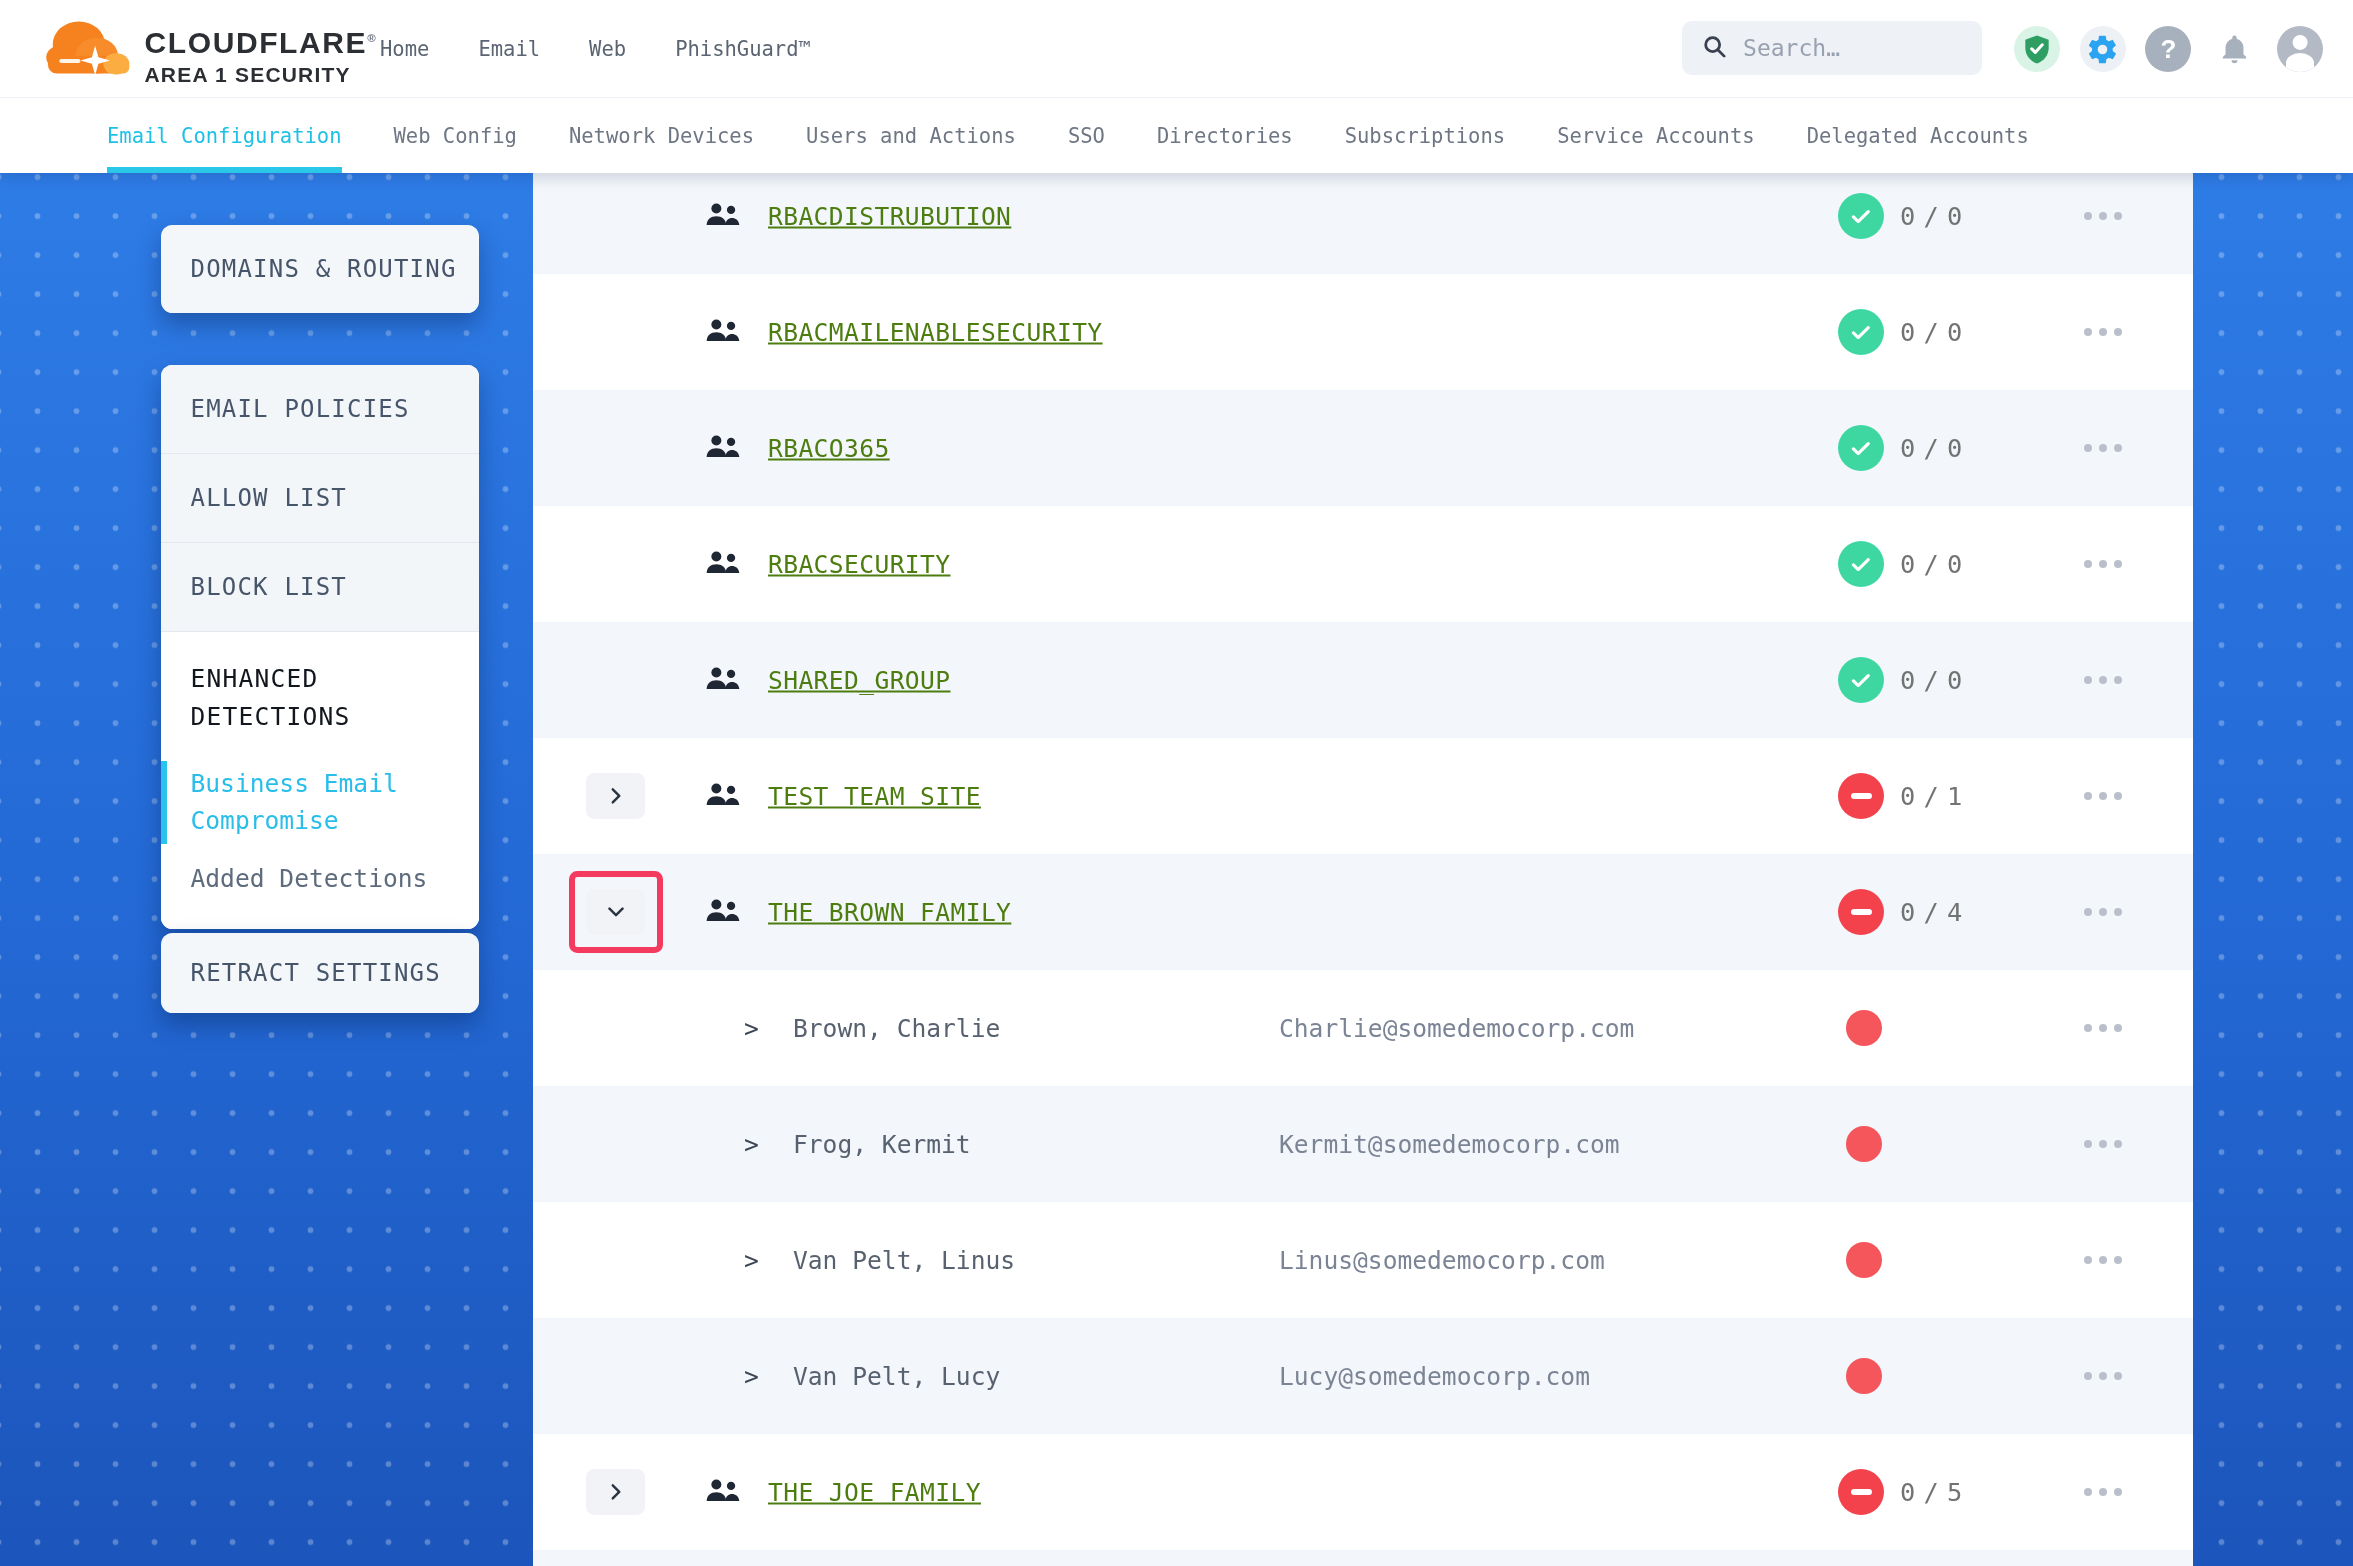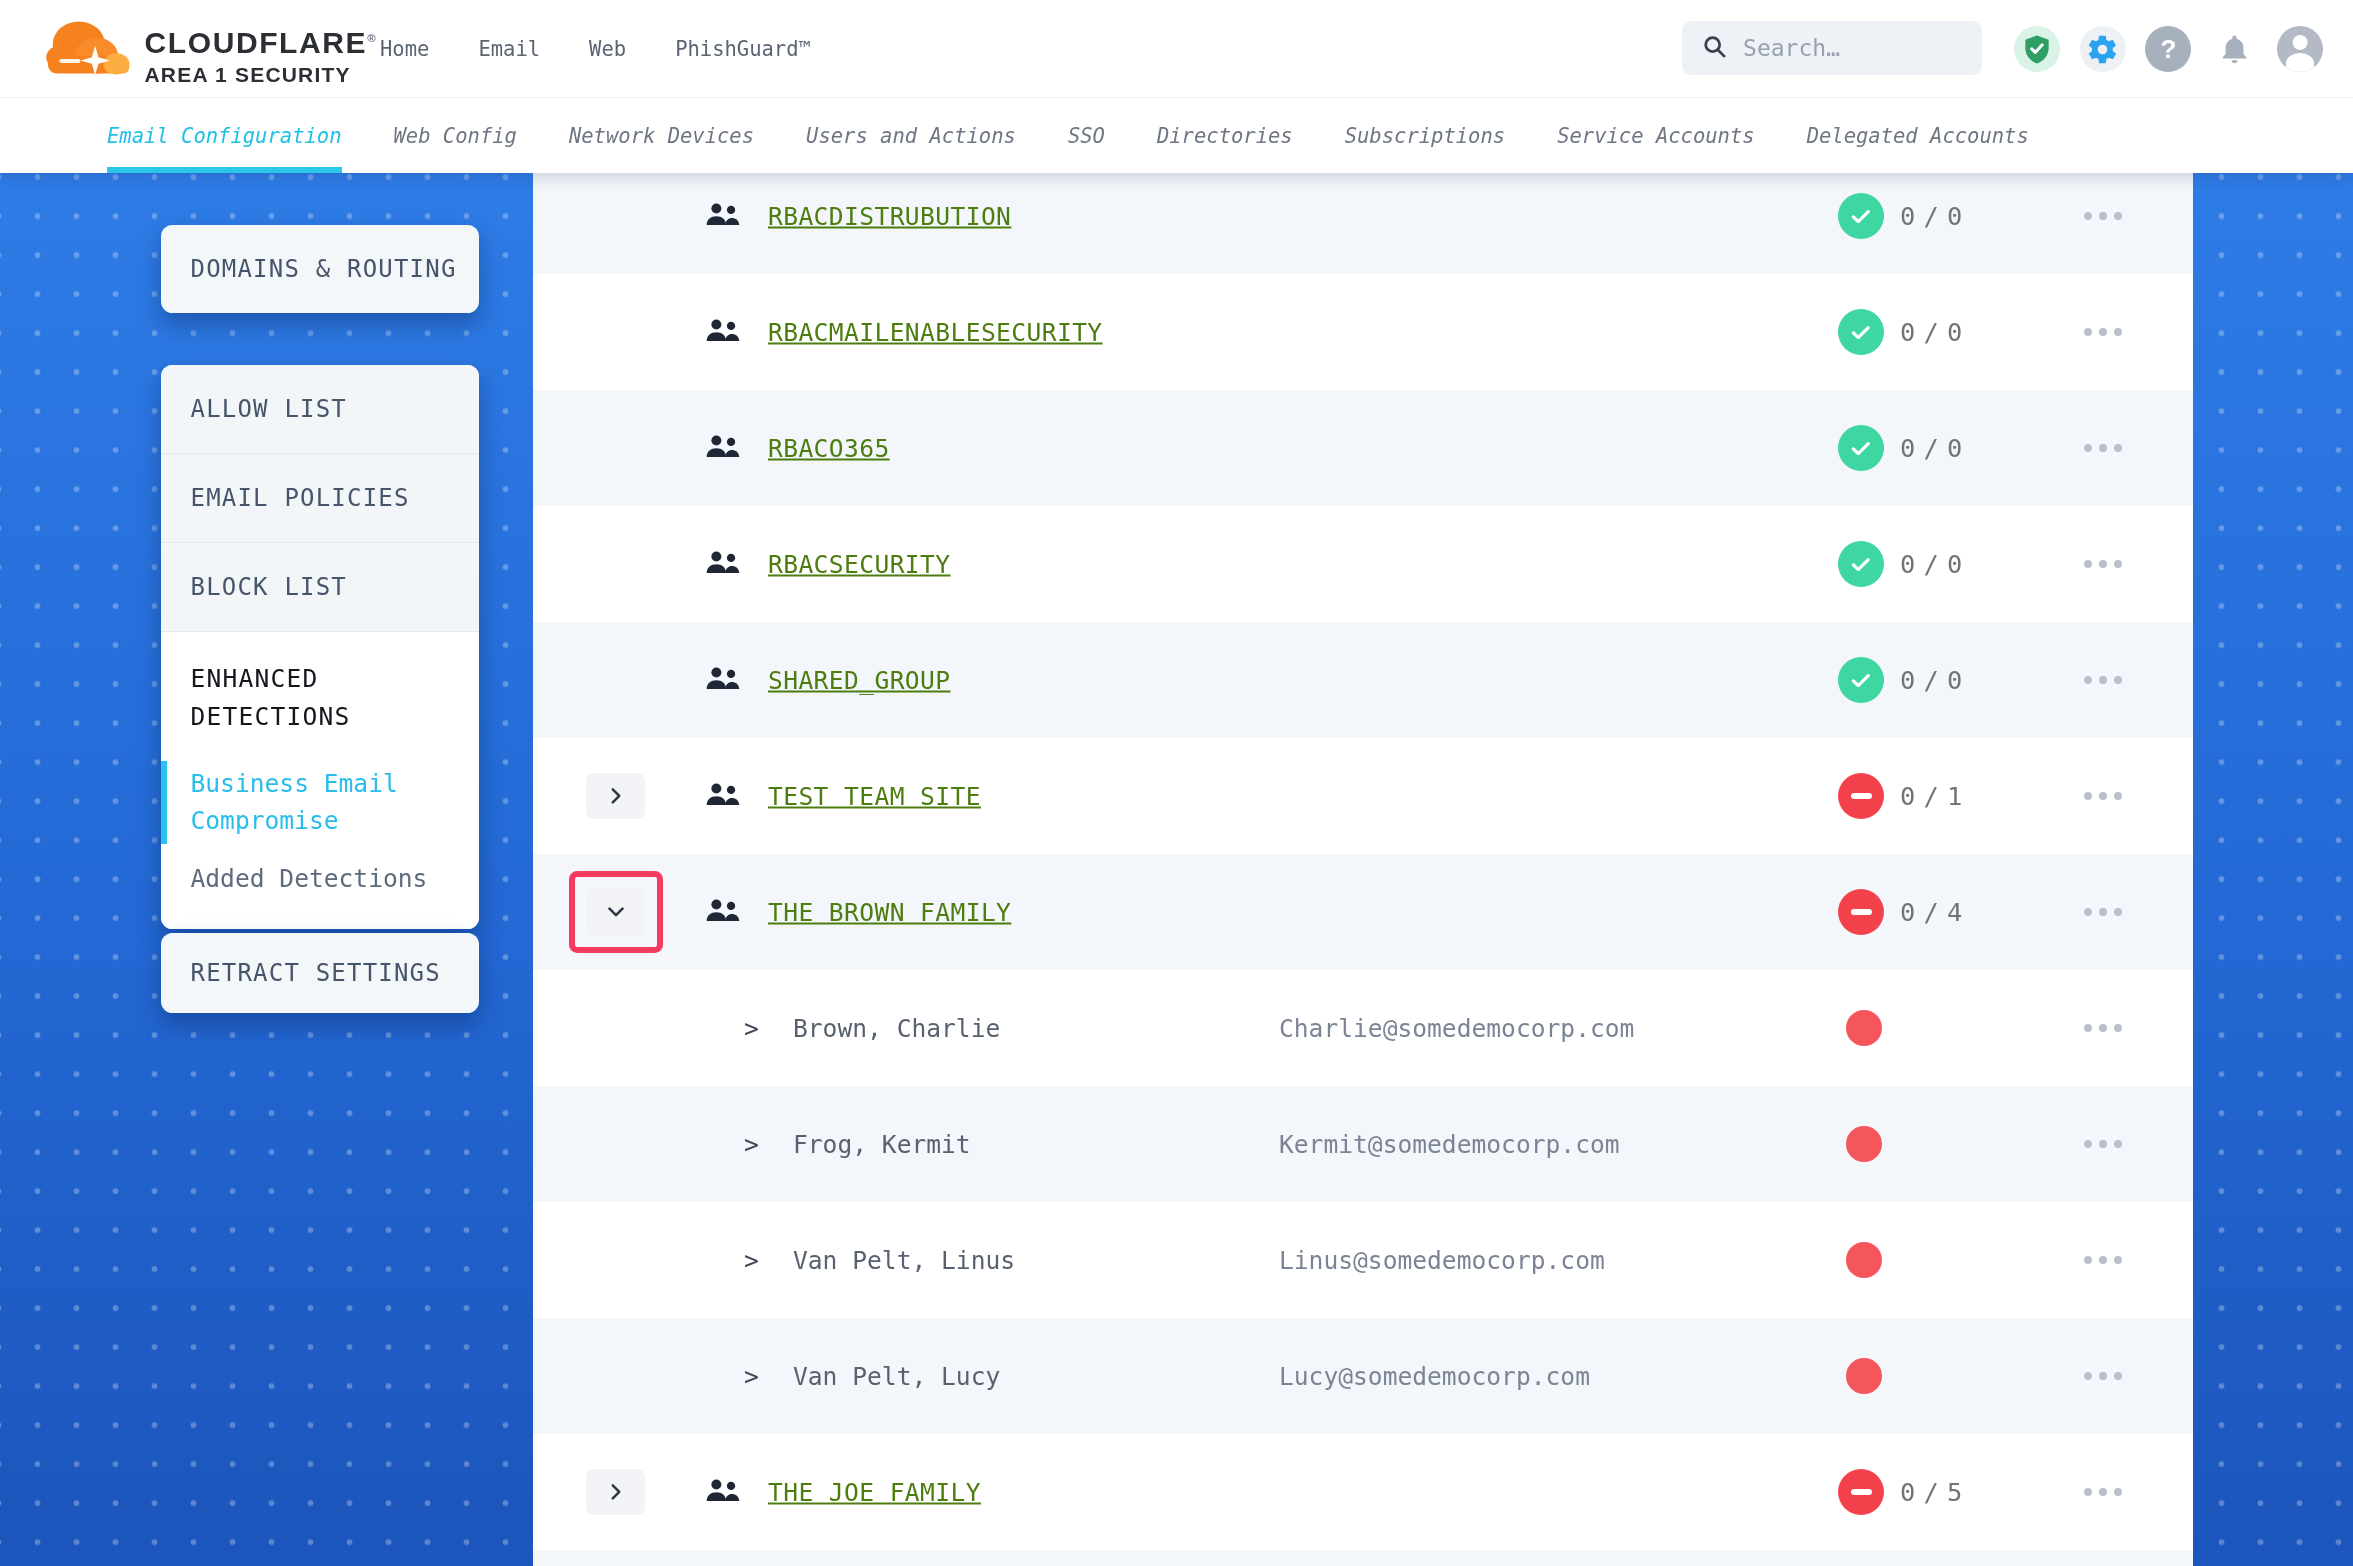--- a/index.html
+++ b/index.html
@@ -28,21 +28,21 @@
   .hicon.gear{background:#edf0f4;}
   .hicon.help{background:#a7b0bd;}
   .hicon.help::after{content:"?";color:#fff;font-size:26px;font-weight:bold;font-family:"Liberation Sans",sans-serif;}
   .hicon.avatar{background:#b3bac6;overflow:hidden;}
   .avatar-head{position:absolute;top:9px;left:50%;transform:translateX(-50%);width:14.8px;height:14.8px;border-radius:50%;background:#fff;}
   .avatar-body{position:absolute;top:27px;left:50%;transform:translateX(-50%);width:28px;height:19.7px;border-radius:50% 50% 0 0;background:#fff;}
 
   
   .tabbar{position:absolute;top:97px;left:0;right:0;height:75px;background:#fff;z-index:4;
           border-top:0.8px solid #eceff3;display:flex;align-items:center;padding-left:107px;gap:52px;
-          box-shadow:0 6.6px 11.5px rgba(20,40,90,.15);font-style:italic;}
+          box-shadow:0 6.6px 11.5px rgba(20,40,90,.15);}
   .tab{font-size:20.5px;color:#6e7683;height:75px;display:flex;align-items:center;position:relative;cursor:pointer;white-space:nowrap;}
   .tab.active{color:#1fc0e6;}
   .tab.active::after{content:"";position:absolute;left:0;right:0;bottom:0;height:5.7px;background:#2bc7e8;}
 
   
   .workspace{position:absolute;top:172px;left:0;width:2354px;height:1395px;
              background:linear-gradient(180deg,#2e7ce6 0%,#2368d4 55%,#1c55bb 100%);}
   .workspace::before{content:"";position:absolute;inset:0;
              background-image:radial-gradient(rgba(255,255,255,.28) 2.6px,transparent 3.3px);
              background-size:39px 39px;background-position:18px 24.6px;}
@@ -172,22 +172,22 @@
     </div>
 
   <div class="workspace">
 
     <div class="card card1">
       <span class="card-label">DOMAINS &amp; ROUTING</span>
     </div>
 
     <div class="card card2">
       <div id="policy-items">
+          <div class="side-item">EMAIL POLICIES</div>
           <div class="side-item">ALLOW LIST</div>
-          <div class="side-item">EMAIL POLICIES</div>
           <div class="side-item">BLOCK LIST</div>
         </div>
       <div class="enhanced">
         <div class="enhanced-title">ENHANCED DETECTIONS</div>
         <div class="side-sub active">Business Email Compromise</div>
         <div class="side-sub2">Added Detections</div>
       </div>
     </div>
 
     <div class="card card3">

